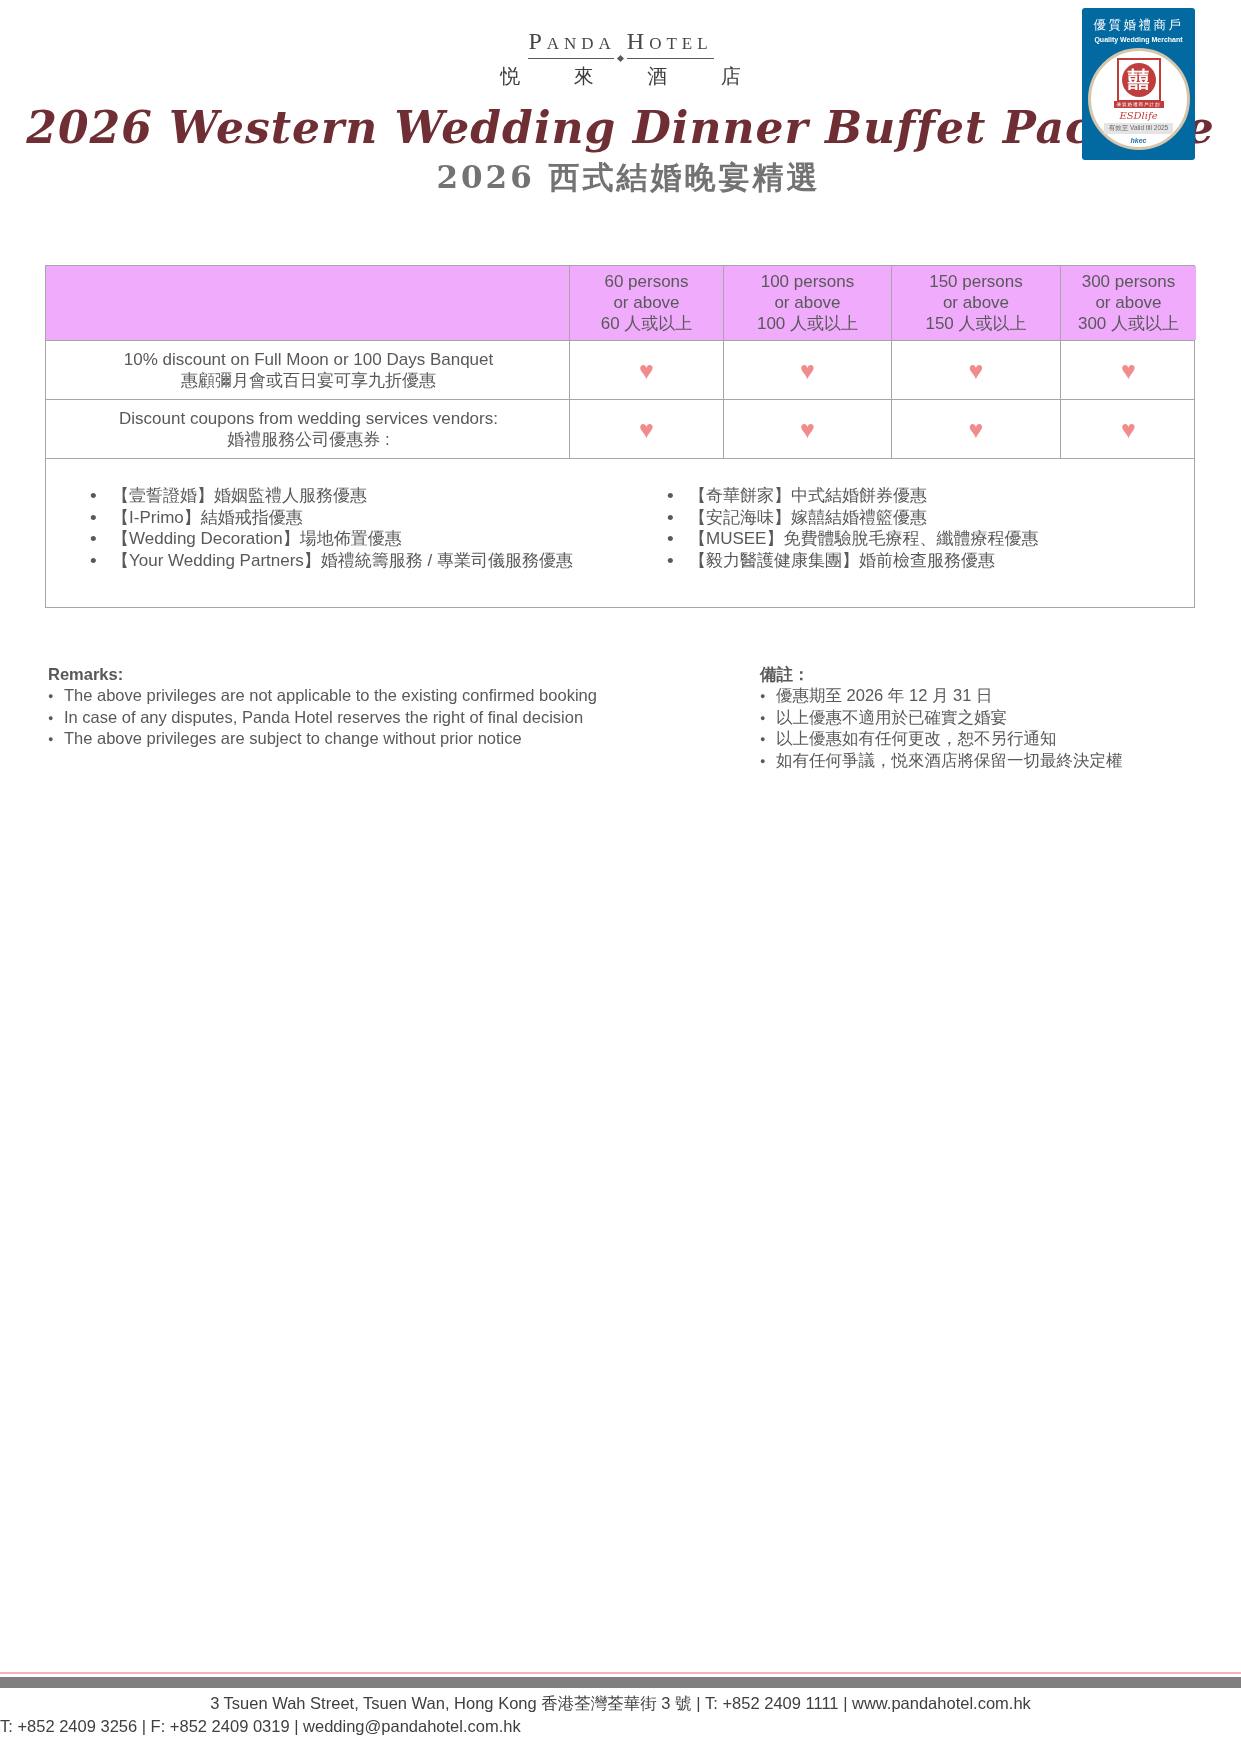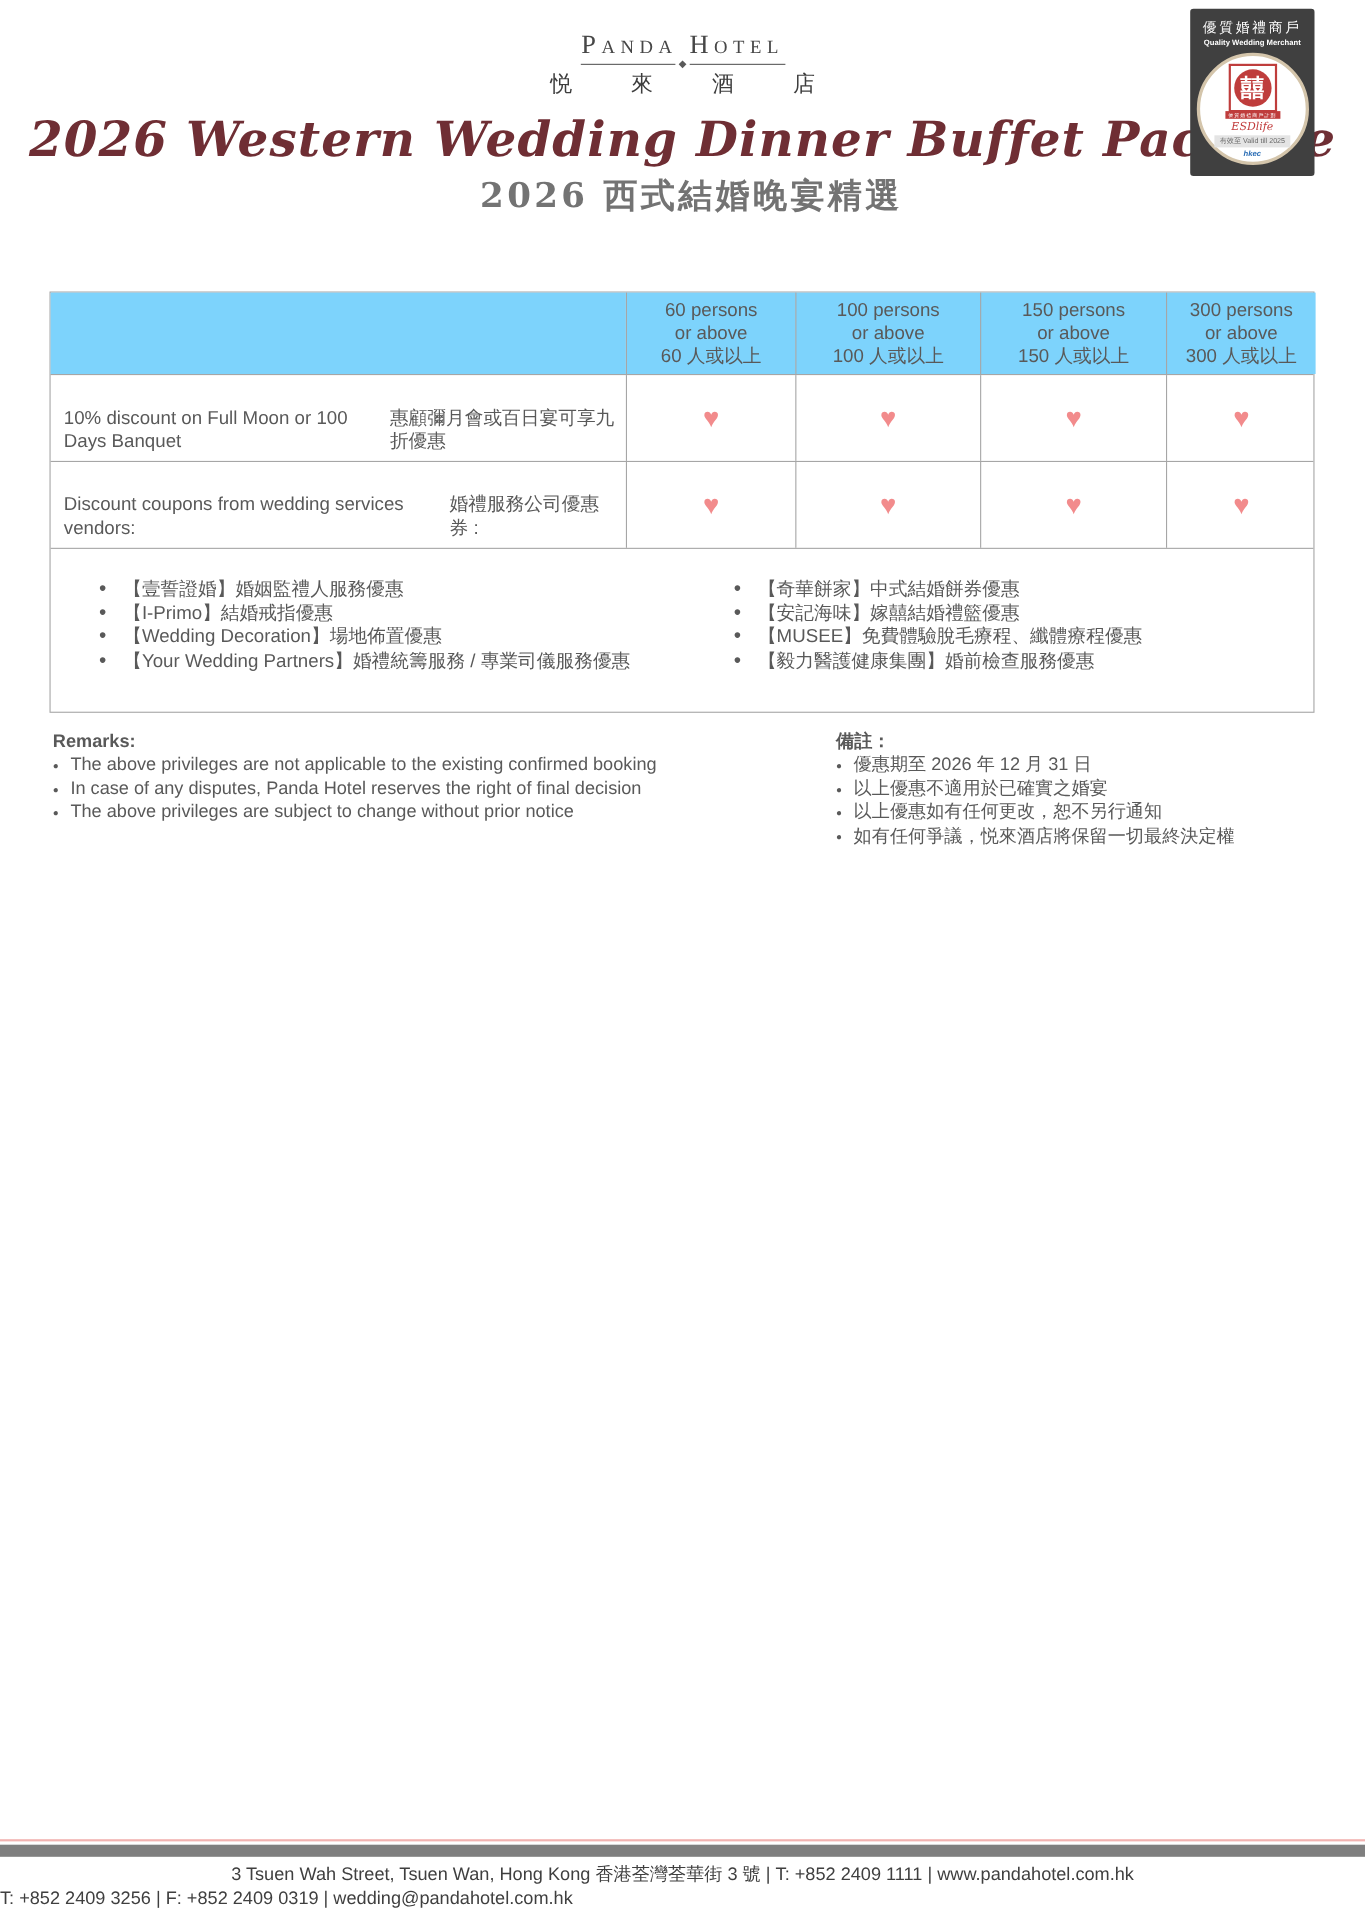--- a/index.html
+++ b/index.html
@@ -35,21 +35,21 @@
   }
   .title-zh {
     margin-top:4px; text-align:center;
     font-family:"DejaVu Serif", serif; font-weight:bold;
     font-size:31px; color:#737373; letter-spacing:3px;padding-left:16px;
   }
 
   
   .badge {
     position:absolute; top:8px; right:46px; width:113px; height:152px;
-    background:#404040; border-radius:3px; text-align:center; z-index:5;
+    background:#0369a1; border-radius:3px; text-align:center; z-index:5;
     padding-top:9px;
   }
   .badge-title-zh { color:#ffffff; font-size:12.5px; letter-spacing:2.5px; }
   .badge-title-en { color:#ffffff; font-size:7px; font-weight:bold; margin-top:2px; }
   .badge-circle {
     width:102px; height:102px; margin:5px auto 0; background:#ffffff;
     border:3px solid #d4c5ab; border-radius:50%;
     display:flex; flex-direction:column; align-items:center; justify-content:flex-start;
     padding-top:7px; position:relative;
   }
@@ -78,23 +78,23 @@
 
   
   .pkg-table {
     position:absolute; left:45px; top:265px; width:1150px;
     border:1px solid #a6a6a6; font-size:17px; color:#595959; background:#fff;
   }
   .t-row { display:grid; grid-template-columns:523px 154px 168px 169px 136px; }
   .t-row + .t-row { border-top:1px solid #a6a6a6; }
   .t-cell { border-left:1px solid #a6a6a6; }
   .t-cell:first-child { border-left:none; }
-  .t-head .t-cell { background:#7dd3fc; text-align:center; padding:5px 0 6px; line-height:21px; }
+  .t-head .t-cell { background:#f0abfc; text-align:center; padding:5px 0 6px; line-height:21px; }
   .t-body .t-cell { display:flex; align-items:center; justify-content:center; }
-  .t-label { padding:8px 10px 8px 12px; line-height:21px; display:flex; flex-direction:row; justify-content:center; align-items:flex-start;margin-top:20px; }
+  .t-label { padding:8px 10px 8px 12px; line-height:21px; display:flex; flex-direction:column; justify-content:center; align-items:flex-start; }
   .heart { color:#f28b8c; font-size:25px; line-height:1; }
   .vendor-row { display:flex; padding:26px 8px 20px 20px; min-height:148px;gap:32px; }
   .vendor-col { width:50%; }
   .vendor-col ul { list-style:none; margin-left:24px; }
   .vendor-col li {
     position:relative; padding-left:22px; line-height:21.5px; font-size:17px; color:#595959;
   }
   .vendor-col li::before {
     content:"•"; position:absolute; left:0; top:0; font-size:19px; color:#595959;
   }

